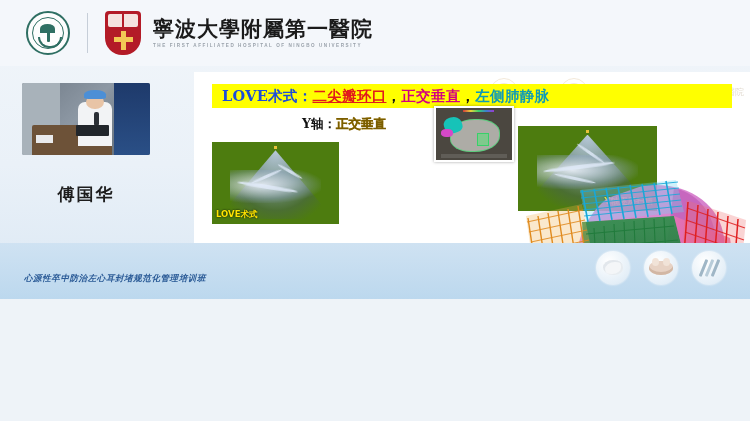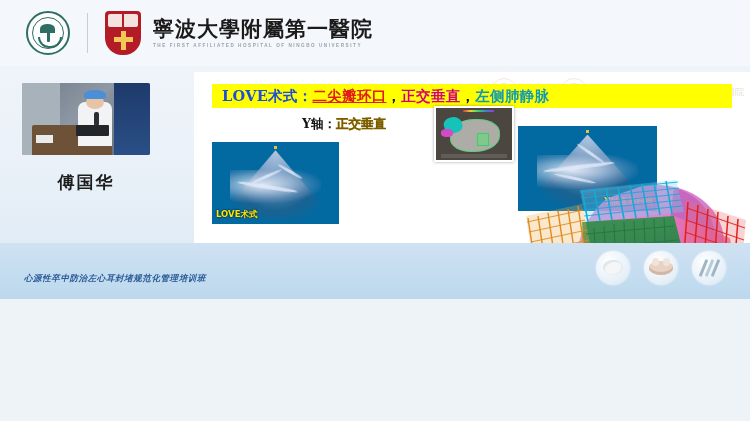--- a/index.html
+++ b/index.html
@@ -58,21 +58,21 @@
   .vid .body{position:absolute;left:44%;top:26%;width:26%;height:62%;
     background:#f2f3f5;border-radius:7px 7px 0 0;}
   .vid .head{position:absolute;left:50%;top:16%;width:14%;height:20%;
     background:#e8c4a6;border-radius:50%;}
   .vid .cap{position:absolute;left:48.5%;top:10%;width:17%;height:12%;
     background:#4c8fd6;border-radius:50% 50% 20% 20%;}
   .vid .mic{position:absolute;left:56%;top:40%;width:4%;height:20%;
     background:#2b2f35;border-radius:2px;}
   .vid .paper{position:absolute;left:11%;bottom:16%;width:13%;height:12%;
     background:#e9eaec;}
-  .presenter-name{margin-top:16px;text-align:center;
+  .presenter-name{margin-top:28px;text-align:center;
     font-family:"DejaVu Sans","Liberation Sans",sans-serif;
     font-size:17px;font-weight:bold;color:#1d1d1d;letter-spacing:2px;}
 
   
   .slide{position:absolute;left:194px;top:72px;width:556px;height:293px;
     background:#ffffff;overflow:hidden;}
   .wm{position:absolute;opacity:.22;}
   .wm .ring{width:26px;height:26px;border-radius:50%;border:1.6px solid #c79a57;
     position:relative;}
   .wm .ring:after{content:"";position:absolute;left:4px;top:4px;right:4px;bottom:4px;
@@ -95,21 +95,21 @@
   
   .axlabel{position:absolute;white-space:nowrap;
     font-family:"DejaVu Serif","Liberation Serif",serif;
     font-size:12.5px;font-weight:bold;}
   .axlabel .k{color:#111;}
   .ax-y .v{color:#e8b92e;-webkit-text-stroke:.4px #7a5d00;}
   .ax-x .v{color:#e8251e;}
   .ax-z .v{color:#2bb3e8;}
 
   
-  .us{position:absolute;background:#0369a1;overflow:hidden;}
+  .us{position:absolute;background:#4d7c0f;overflow:hidden;}
   .us .fan{position:absolute;left:50%;top:10%;transform:translateX(-50%);
     width:92%;height:84%;
     background:radial-gradient(ellipse at 50% 0%,
       rgba(190,205,230,.95) 0%,rgba(140,160,195,.65) 38%,
       rgba(70,85,115,.35) 62%,rgba(0,0,0,0) 80%);
     clip-path:polygon(50% 0%,100% 100%,0% 100%);}
   .us .tissue{position:absolute;left:14%;top:34%;width:72%;height:40%;
     background:radial-gradient(ellipse at 35% 45%,rgba(235,240,250,.9),
       rgba(150,170,205,.35) 55%,rgba(0,0,0,0) 75%);
     filter:blur(.4px);}

